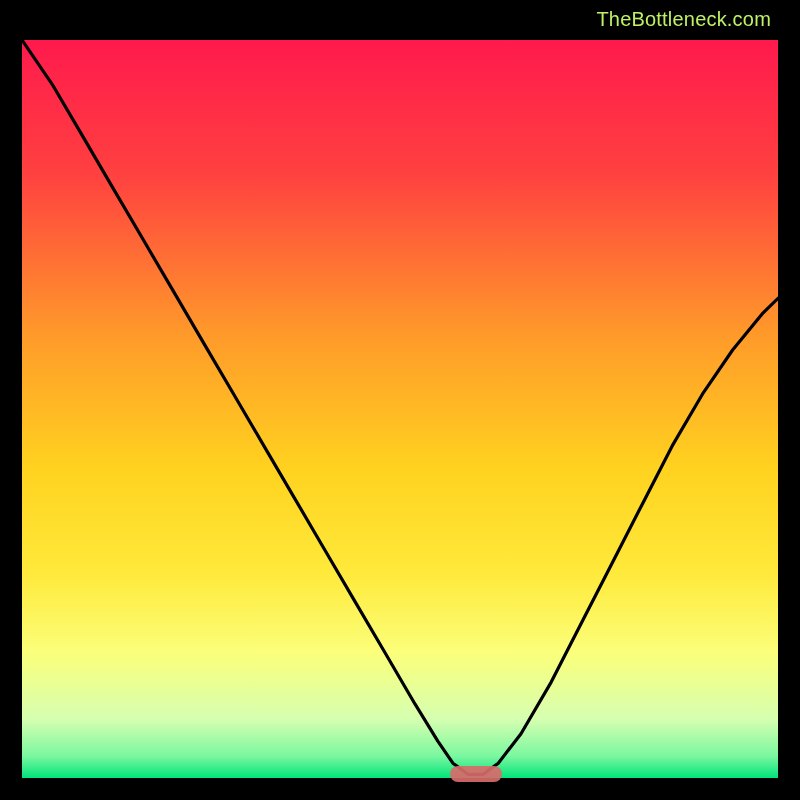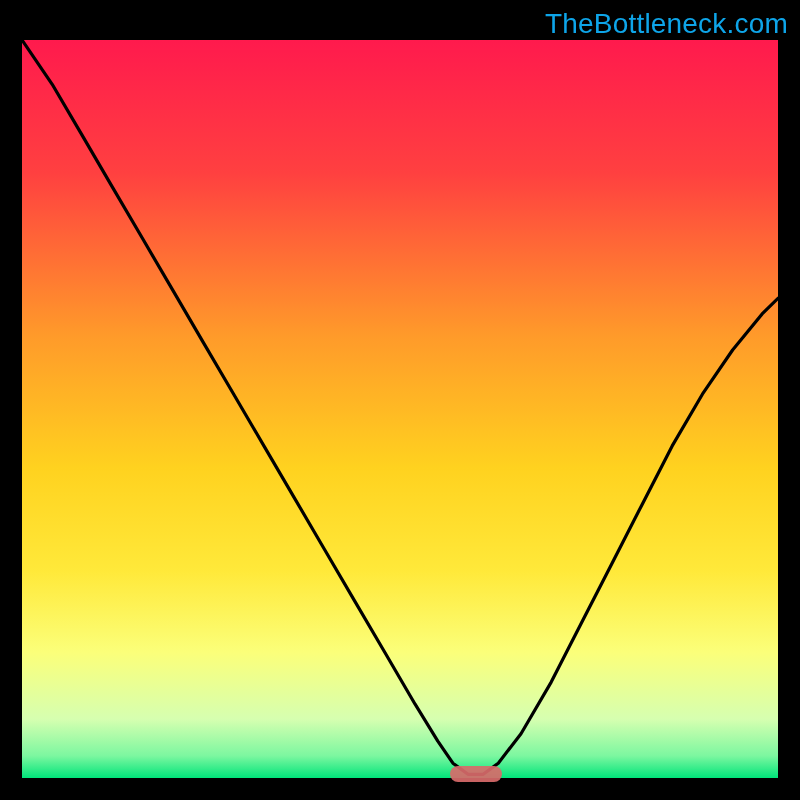--- a/index.html
+++ b/index.html
@@ -1,18 +1,18 @@
 <!DOCTYPE html>
 <html><head>
 <meta charset="utf-8">
 <style>
 html,body{margin:0;padding:0;width:800px;height:800px;background:#000;overflow:hidden;font-family:Arial,Helvetica,sans-serif}
 .frame{position:absolute;left:22px;top:40px;width:756px;height:738px;background:#000}
 .plot{position:absolute;left:0;top:0;width:756px;height:738px}
-.watermark{position:absolute;right:12px;top:8px;color:#0ea5e9;font-size:28px;font-weight:400;letter-spacing:.2px}
+.watermark{position:absolute;right:29px;top:8px;color:#bef264;font-size:20px;font-weight:400;letter-spacing:.2px}
 svg{display:block}
 .marker{position:absolute;width:52px;height:16px;border-radius:8px;background:#d86a6a;opacity:.92}
 </style>
 </head>
 <body>
 
 <div class="watermark">TheBottleneck.com</div>
 
 <div class="frame">
   <svg class="plot" viewBox="0 0 756 738" preserveAspectRatio="none">

